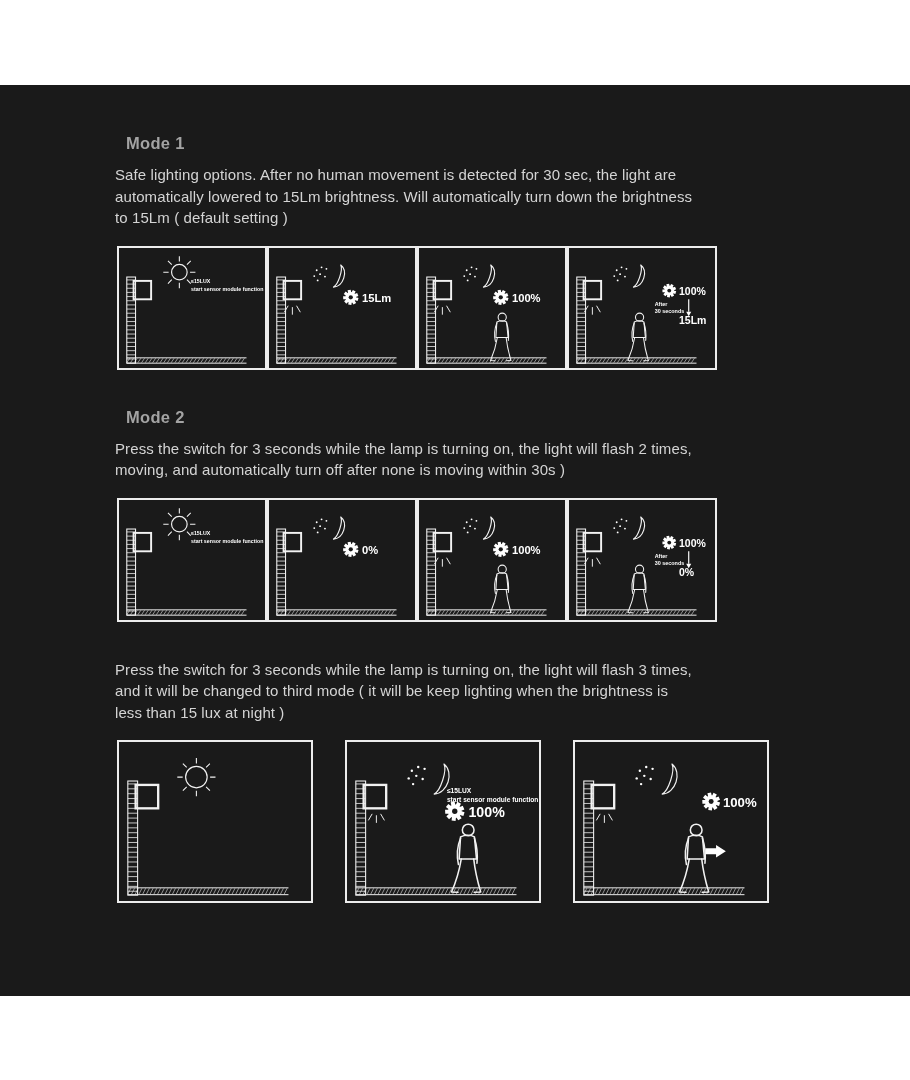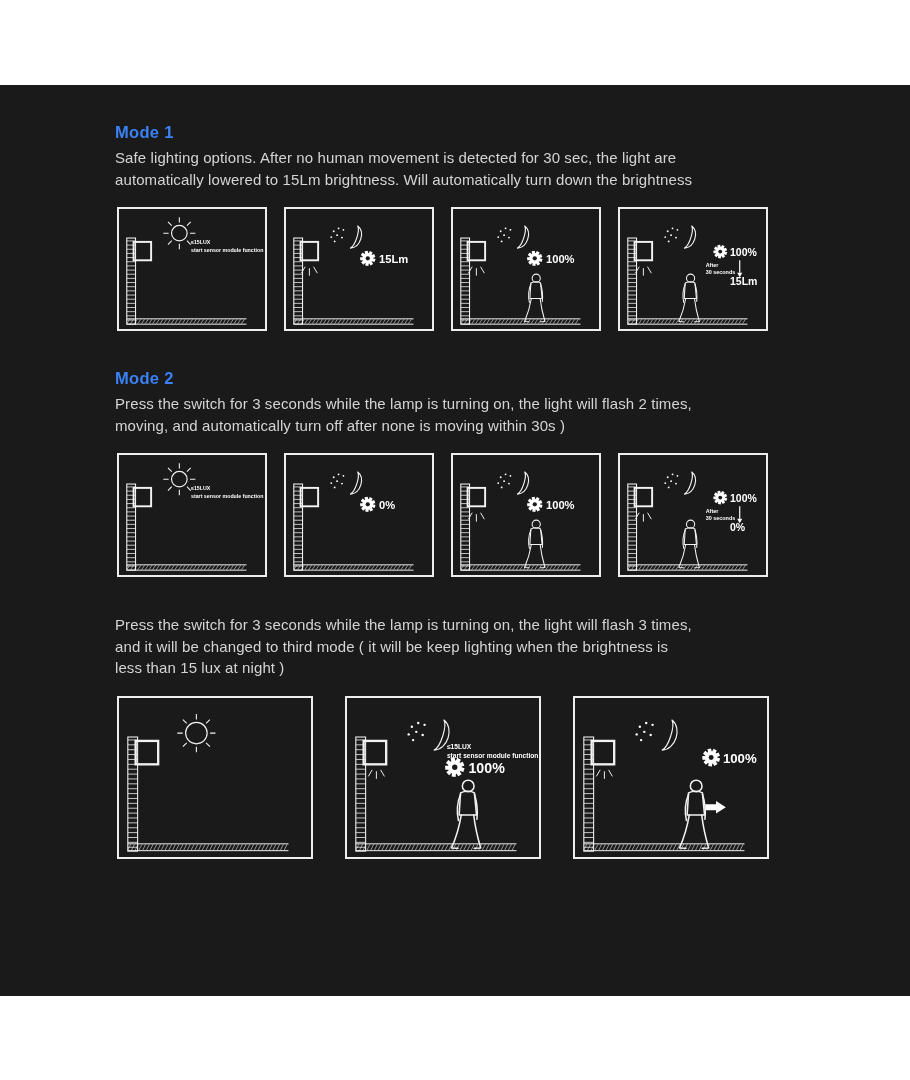--- a/index.html
+++ b/index.html
@@ -8,29 +8,29 @@
     background:#ffffff;
     font-family:"Liberation Sans",sans-serif;
   }
   .panel{
     position:absolute;left:0;top:85px;width:910px;height:911px;
     background:#1a1a1a;box-sizing:border-box;
     padding:37px 0 0 115px;
   }
   .section + .section{margin-top:37px;}
   .mode-heading{
-    margin:0;font-size:16.5px;line-height:20px;font-weight:bold;
-    color:#3b82f6;letter-spacing:.3px;
+    margin:11px;font-size:16.5px;line-height:20px;font-weight:bold;
+    color:#a3a3a3;letter-spacing:.3px;
   }
   .mode-body{
     margin-top:5px;font-size:15px;line-height:21.5px;
     color:#d4d4d4;letter-spacing:.1px;
   }
   .body-line{white-space:nowrap;}
-  .scene-row{margin-top:17px;display:flex;gap:17px;margin-left:2px;}
+  .scene-row{margin-top:17px;display:flex;margin-left:2px;}
   .scene-row.large{gap:32px;}
   .scene-box{
     box-sizing:border-box;border:2px solid #ededed;background:transparent;
     flex:0 0 auto;
   }
   .scene-box.small{width:150px;height:124px;}
   .scene-box.large{width:196px;height:163px;}
   .scene-box svg{display:block;width:100%;height:100%;}
   svg text{
     font-family:"Liberation Sans",sans-serif;font-weight:bold;fill:#ffffff;
@@ -39,20 +39,21 @@
 </head>
 <body>
 
 <div class="panel">
 
   <div class="section">
     <h2 class="mode-heading">Mode 1</h2>
     <div class="mode-body">
         <div class="body-line">Safe lighting options. After no human movement is detected for 30 sec, the light are</div>
         <div class="body-line">automatically lowered to 15Lm brightness. Will automatically turn down the brightness</div>
+        <div class="body-line">to 15Lm ( default setting )</div>
       </div>
     <div class="scene-row">
         <div class="scene-box small">
           <svg viewBox="0 0 150 124" preserveAspectRatio="none">
             <g>
               <rect x="8" y="30" width="9" height="89" fill="none" stroke="#f2f2f2" stroke-width="1.1"></rect>
               <path d="M 8,33.0 H 17 M 8,37.3 H 17 M 8,41.6 H 17 M 8,45.9 H 17 M 8,50.2 H 17 M 8,54.5 H 17 M 8,58.8 H 17 M 8,63.1 H 17 M 8,67.4 H 17 M 8,71.7 H 17 M 8,76.0 H 17 M 8,80.3 H 17 M 8,84.6 H 17 M 8,88.9 H 17 M 8,93.2 H 17 M 8,97.5 H 17 M 8,101.8 H 17 M 8,106.1 H 17 M 8,110.4 H 17 M 8,114.7 H 17 " stroke="#f2f2f2" stroke-width="0.8" fill="none"></path>
               <rect x="15" y="34" width="18" height="19" fill="none" stroke="#f2f2f2" stroke-width="2"></rect>
             </g>
             <g>

